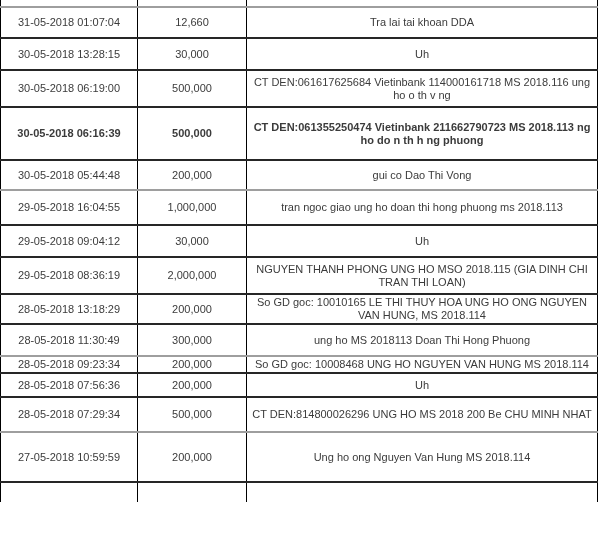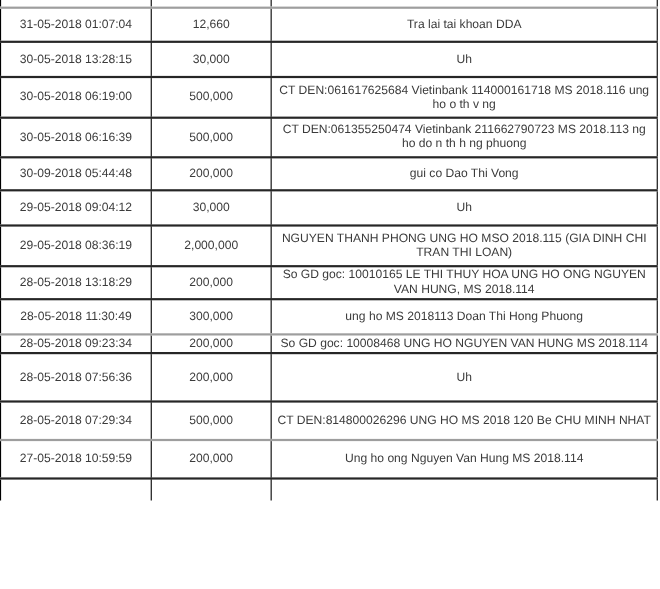--- a/index.html
+++ b/index.html
@@ -75,29 +75,34 @@
         <tr class="data-row" style="height: 32px; border-radius: 15px;">
           <td>30-05-2018 13:28:15</td>
           <td>30,000</td>
           <td>Uh</td>
         </tr>
         <tr class="data-row" style="height: 37px;">
           <td>30-05-2018 06:19:00</td>
           <td>500,000</td>
           <td>CT DEN:061617625684 Vietinbank 114000161718 MS 2018.116 ung ho o th v ng</td>
         </tr>
-        <tr class="data-row" style="height: 36px;">
+        <tr class="data-row" style="height: 53px; font-weight: bold;">
           <td>30-05-2018 06:16:39</td>
           <td>500,000</td>
           <td>CT DEN:061355250474 Vietinbank 211662790723 MS 2018.113 ng ho do n th h ng phuong</td>
         </tr>
         <tr class="data-row" style="height: 30px;">
-          <td>30-09-2018 05:44:48</td>
+          <td>30-05-2018 05:44:48</td>
           <td>200,000</td>
           <td>gui co Dao Thi Vong</td>
+        </tr>
+        <tr class="data-row sep-light" style="height: 35px;">
+          <td>29-05-2018 16:04:55</td>
+          <td>1,000,000</td>
+          <td>tran ngoc giao ung ho doan thi hong phuong ms 2018.113</td>
         </tr>
         <tr class="data-row" style="height: 32px;">
           <td>29-05-2018 09:04:12</td>
           <td>30,000</td>
           <td>Uh</td>
         </tr>
         <tr class="data-row" style="height: 37px;">
           <td>29-05-2018 08:36:19</td>
           <td>2,000,000</td>
           <td>NGUYEN THANH PHONG UNG HO MSO 2018.115 (GIA DINH CHI TRAN THI LOAN)</td>
@@ -110,31 +115,31 @@
         <tr class="data-row" style="height: 32px;">
           <td>28-05-2018 11:30:49</td>
           <td>300,000</td>
           <td>ung ho MS 2018113 Doan Thi Hong Phuong</td>
         </tr>
         <tr class="data-row sep-light" style="height: 16px;">
           <td>28-05-2018 09:23:34</td>
           <td>200,000</td>
           <td>So GD goc: 10008468 UNG HO NGUYEN VAN HUNG MS 2018.114</td>
         </tr>
-        <tr class="data-row" style="height: 44px;">
+        <tr class="data-row" style="height: 24px;">
           <td>28-05-2018 07:56:36</td>
           <td>200,000</td>
           <td>Uh</td>
         </tr>
         <tr class="data-row" style="height: 35px;">
           <td>28-05-2018 07:29:34</td>
           <td>500,000</td>
-          <td>CT DEN:814800026296 UNG HO MS 2018 120 Be CHU MINH NHAT</td>
+          <td>CT DEN:814800026296 UNG HO MS 2018 200 Be CHU MINH NHAT</td>
         </tr>
-        <tr class="data-row sep-light" style="height: 35px;">
+        <tr class="data-row sep-light" style="height: 50px;">
           <td>27-05-2018 10:59:59</td>
           <td>200,000</td>
           <td>Ung ho ong Nguyen Van Hung MS 2018.114</td>
         </tr>
         <tr class="partial-bottom" style="height: 20px;">
           <td></td>
           <td></td>
           <td></td>
         </tr>
       </tbody>

